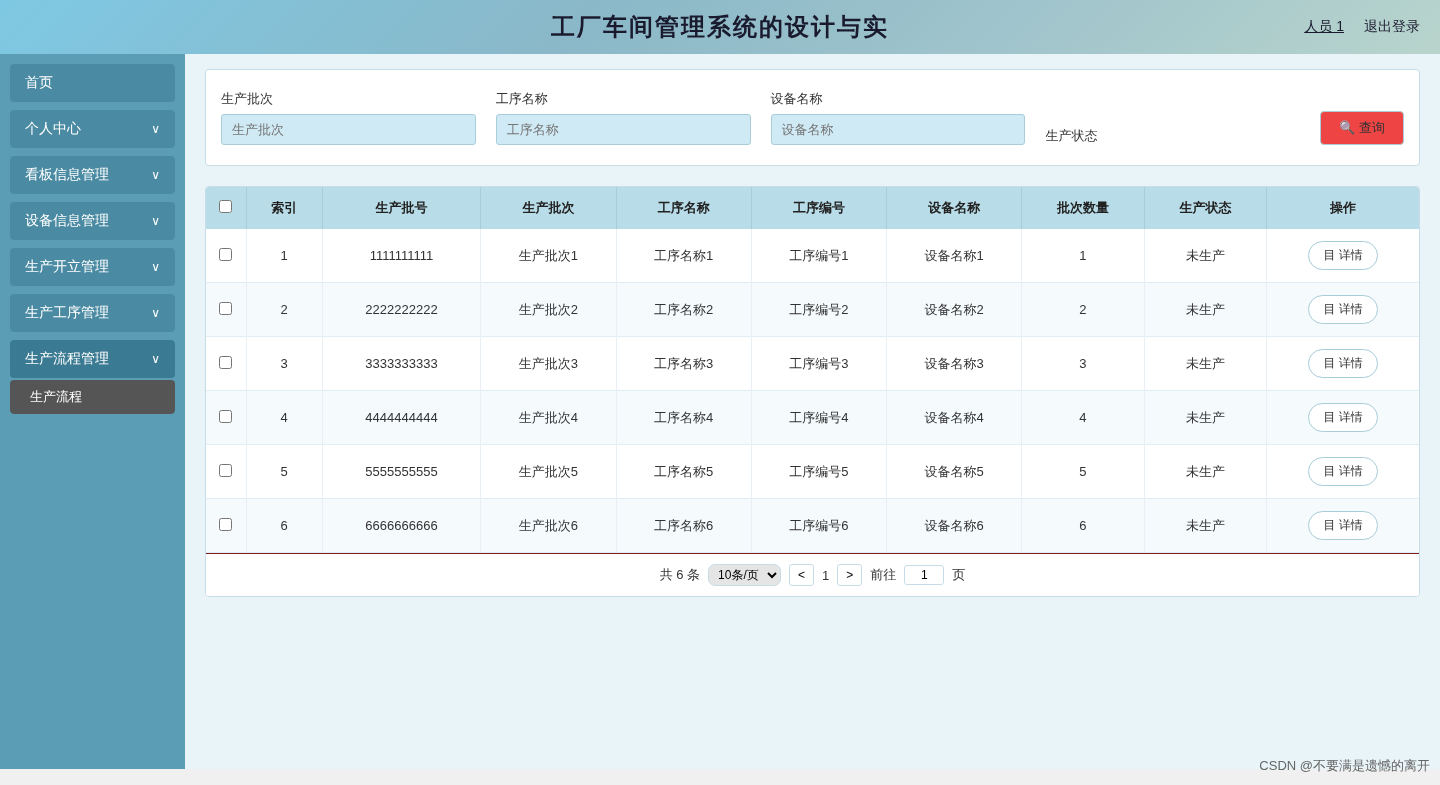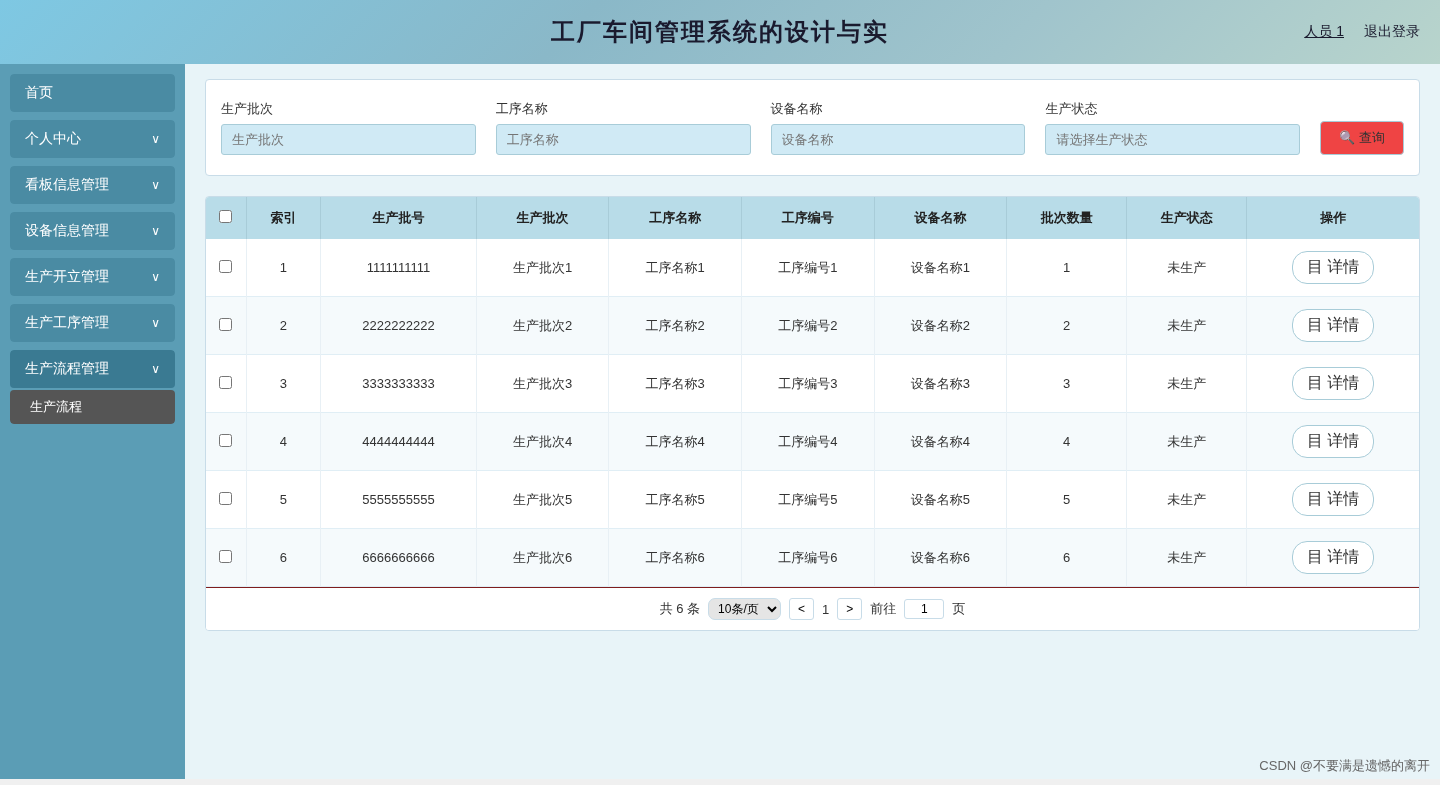--- a/index.html
+++ b/index.html
@@ -1,21 +1,21 @@
 <!DOCTYPE html>
 <html><head>
   <meta charset="utf-8">
   <style>
     * { box-sizing: border-box; margin: 0; padding: 0; }
     body { font-family: "Microsoft YaHei", "SimHei", sans-serif; font-size: 14px; background: #f0f0f0; min-height: 785px; }
 
     
     .header {
       background: linear-gradient(135deg, #7ec8e3 0%, #8ab8c8 40%, #a0c4cc 70%, #b8d4cc 100%);
-      height: 64px;
+      height: 54px;
       display: flex;
       align-items: center;
       justify-content: center;
       position: relative;
     }
     .header-title {
       font-size: 24px;
       font-weight: bold;
       color: #1a1a2e;
       letter-spacing: 2px;
@@ -191,21 +191,21 @@
       color: #333;
       border-right: 1px solid #e8f0f5;
     }
     tbody td:last-child { border-right: none; }
     .detail-btn {
       padding: 5px 14px;
       background: white;
       border: 1px solid #a8ccd8;
       border-radius: 15px;
       cursor: pointer;
-      font-size: 16px;
+      font-size: 12px;
       font-family: inherit;
       color: #333;
     }
     .checkbox-cell { width: 40px; }
     input[type="checkbox"] { cursor: pointer; }
 
     
     .pagination {
       padding: 10px 15px;
       display: flex;
@@ -327,21 +327,20 @@
         <div class="search-field">
           <label>工序名称</label>
           <input type="text" placeholder="工序名称" style="">
         </div>
         <div class="search-field">
           <label>设备名称</label>
           <input type="text" placeholder="设备名称" style="">
         </div>
         <div class="search-field">
           <label>生产状态</label>
-          <input type="text" placeholder="请选择生产状态" style="">
         </div>
         <button class="search-btn">
           <span>🔍</span>
           <span>查询</span>
         </button>
       </div>
     </div>
 
     <div class="table-container">
       <table>

